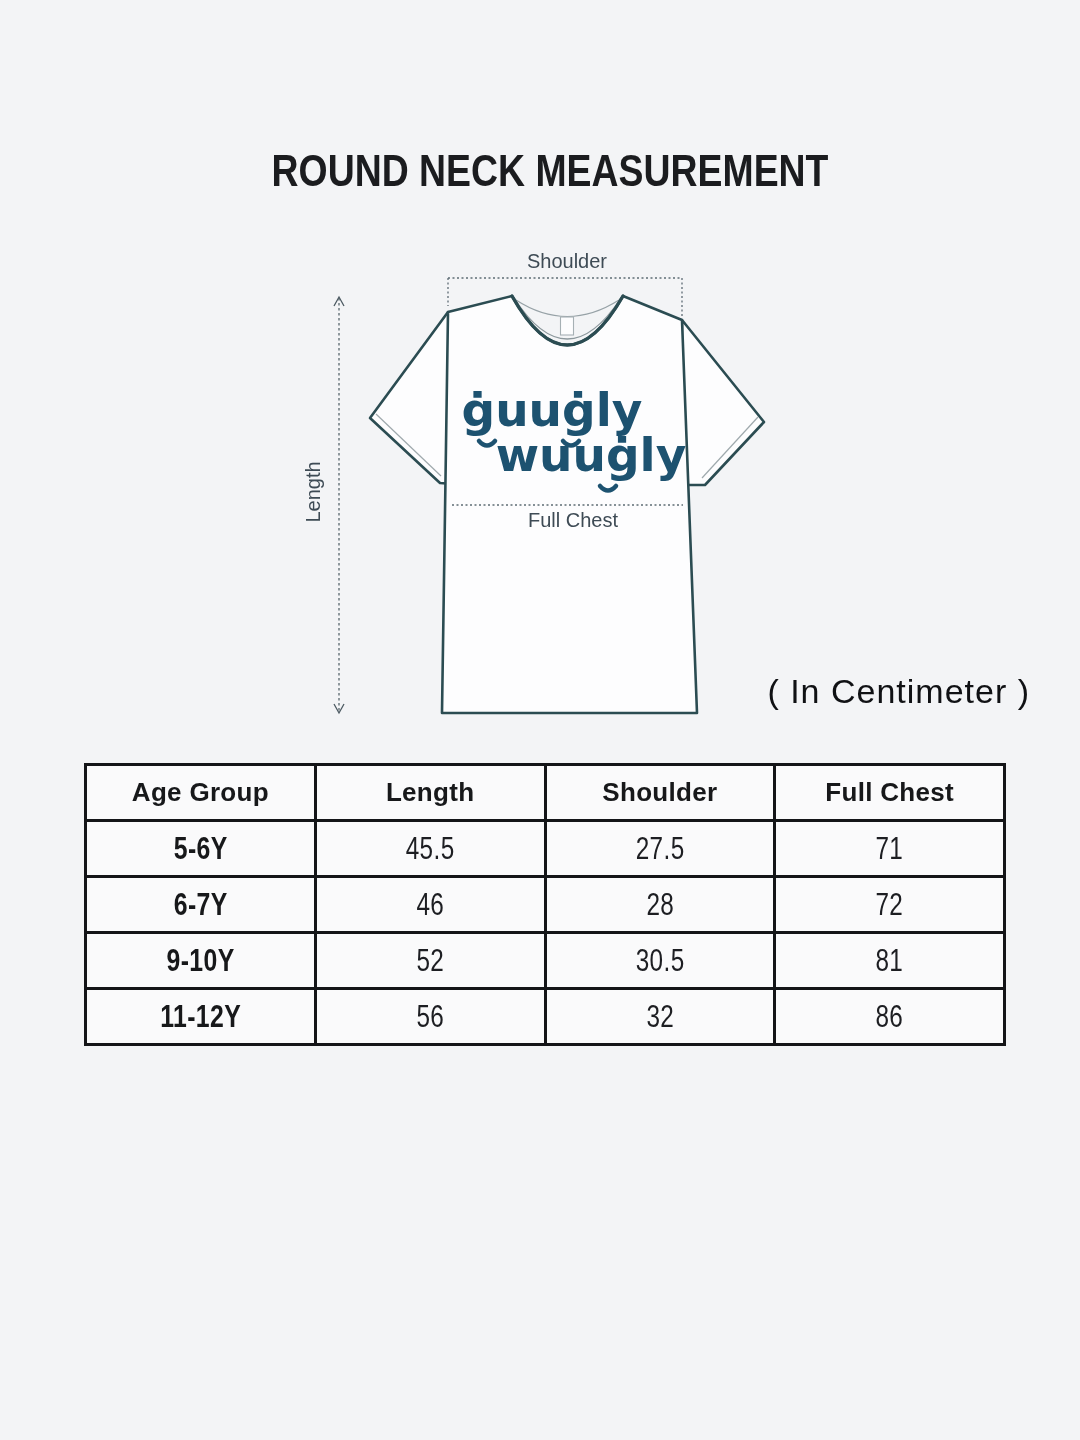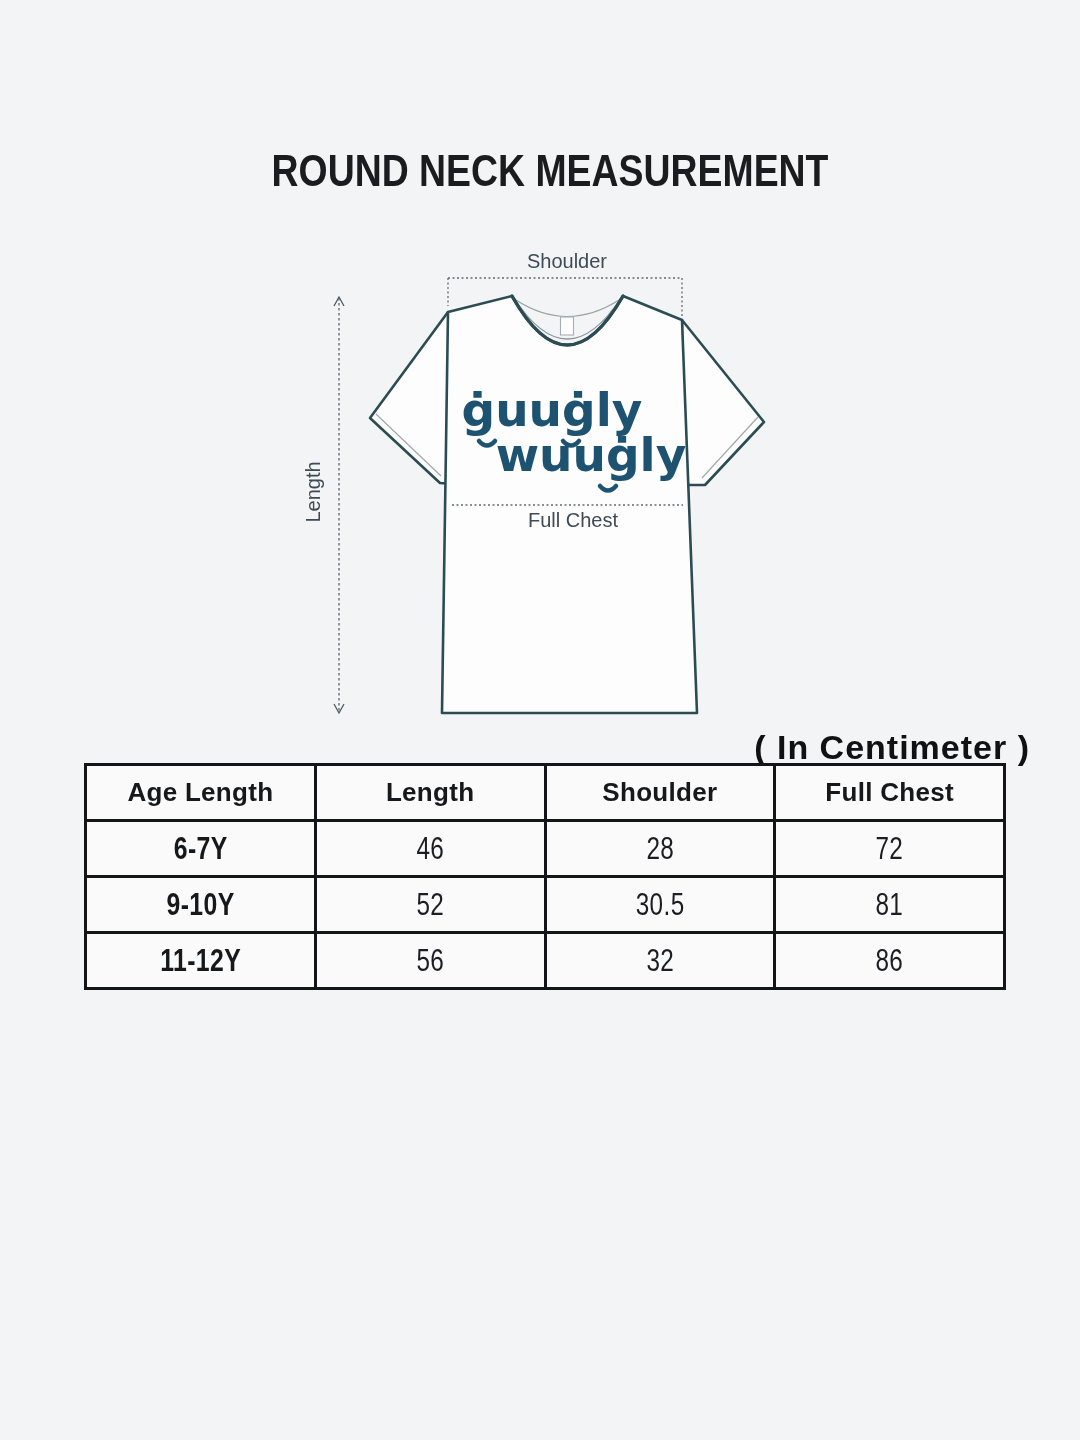--- a/index.html
+++ b/index.html
@@ -23,22 +23,22 @@
   }
 
   
   .diagram{position:absolute;left:290px;top:230px;width:520px;height:520px;}
   .diagram svg{display:block;width:520px;height:520px;}
   .dim-label{font-size:20px;fill:#3e4b55;font-weight:500;font-family:"Liberation Sans",sans-serif;}
   .logo-text{font-family:"DejaVu Sans","Liberation Sans",sans-serif;font-weight:bold;font-size:47px;fill:#1d5270;}
 
   
   .unit-note{
-    position:absolute;right:70px;top:728px;
-    font-size:34px;font-weight:700;color:#101114;
+    position:absolute;right:70px;top:672px;
+    font-size:34px;font-weight:400;color:#101114;
     letter-spacing:1px;white-space:nowrap;text-align:right;
   }
 
   
   .size-table{
     position:absolute;left:84px;top:763px;width:922px;
     border-collapse:collapse;table-layout:fixed;
     border:3px solid #141518;
   }
   .size-table th,.size-table td{
@@ -108,27 +108,33 @@
       <path d="M162,275 L393,275" fill="none" stroke="#5e6c74" stroke-width="1.3" stroke-dasharray="2,2.5"></path>
       <text class="dim-label" x="283" y="297" text-anchor="middle">Full Chest</text>
     </svg>
   </div>
 
   <div class="unit-note">( In Centimeter )</div>
 
   <table class="size-table">
     <thead>
       <tr>
-        <th>Age Length</th>
+        <th>Age Group</th>
         <th>Length</th>
         <th>Shoulder</th>
         <th>Full Chest</th>
       </tr>
     </thead>
     <tbody>
+      <tr>
+        <td><span class="cell-age">5-6Y</span></td>
+        <td><span class="cell-num">45.5</span></td>
+        <td><span class="cell-num">27.5</span></td>
+        <td><span class="cell-num">71</span></td>
+      </tr>
       <tr>
         <td><span class="cell-age">6-7Y</span></td>
         <td><span class="cell-num">46</span></td>
         <td><span class="cell-num">28</span></td>
         <td><span class="cell-num">72</span></td>
       </tr>
       <tr>
         <td><span class="cell-age">9-10Y</span></td>
         <td><span class="cell-num">52</span></td>
         <td><span class="cell-num">30.5</span></td>

